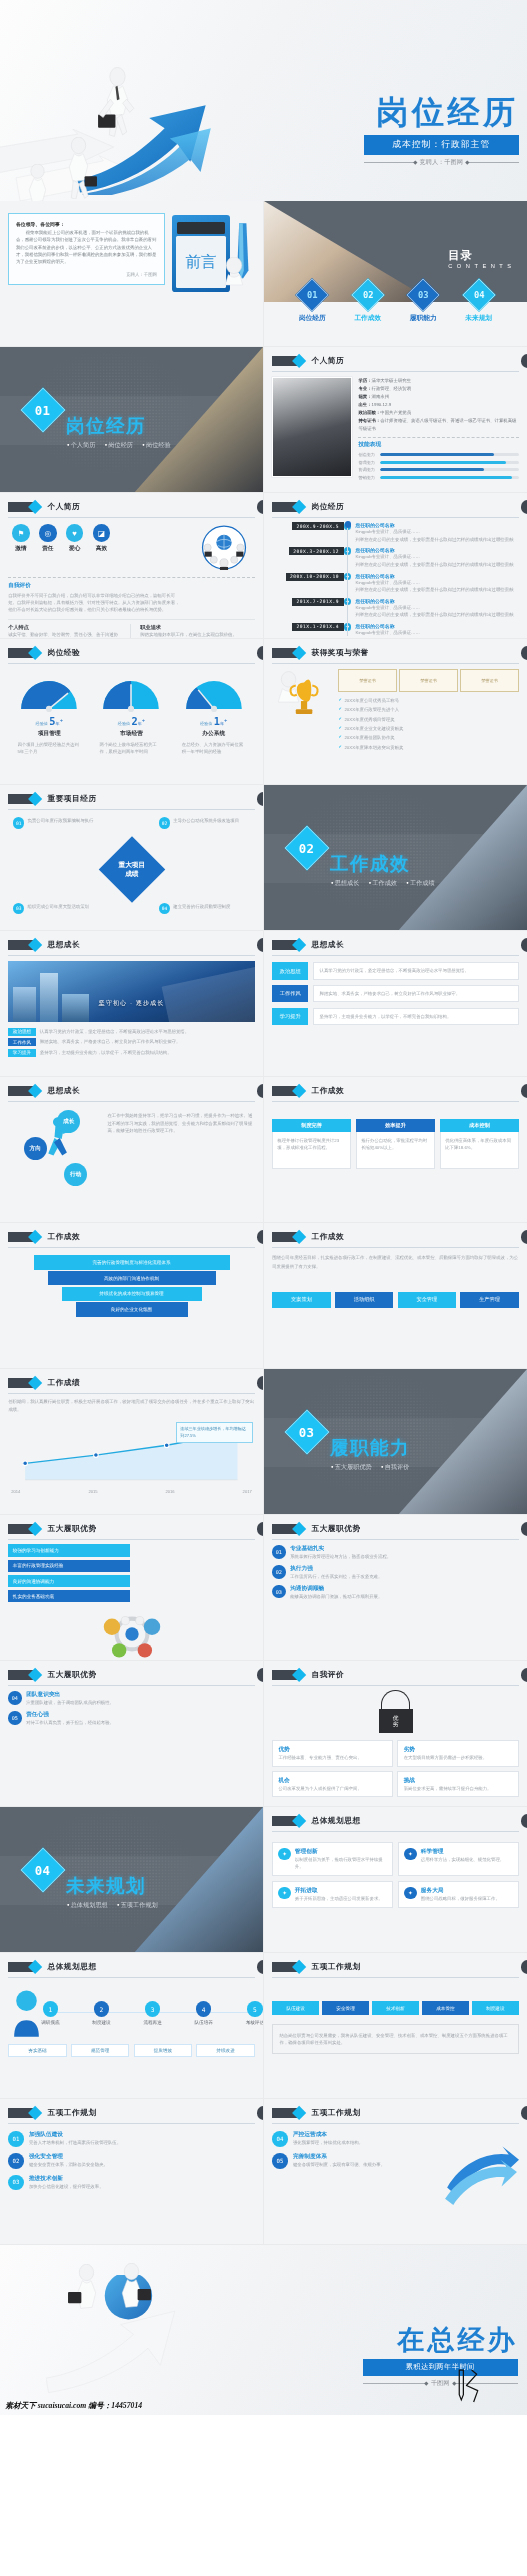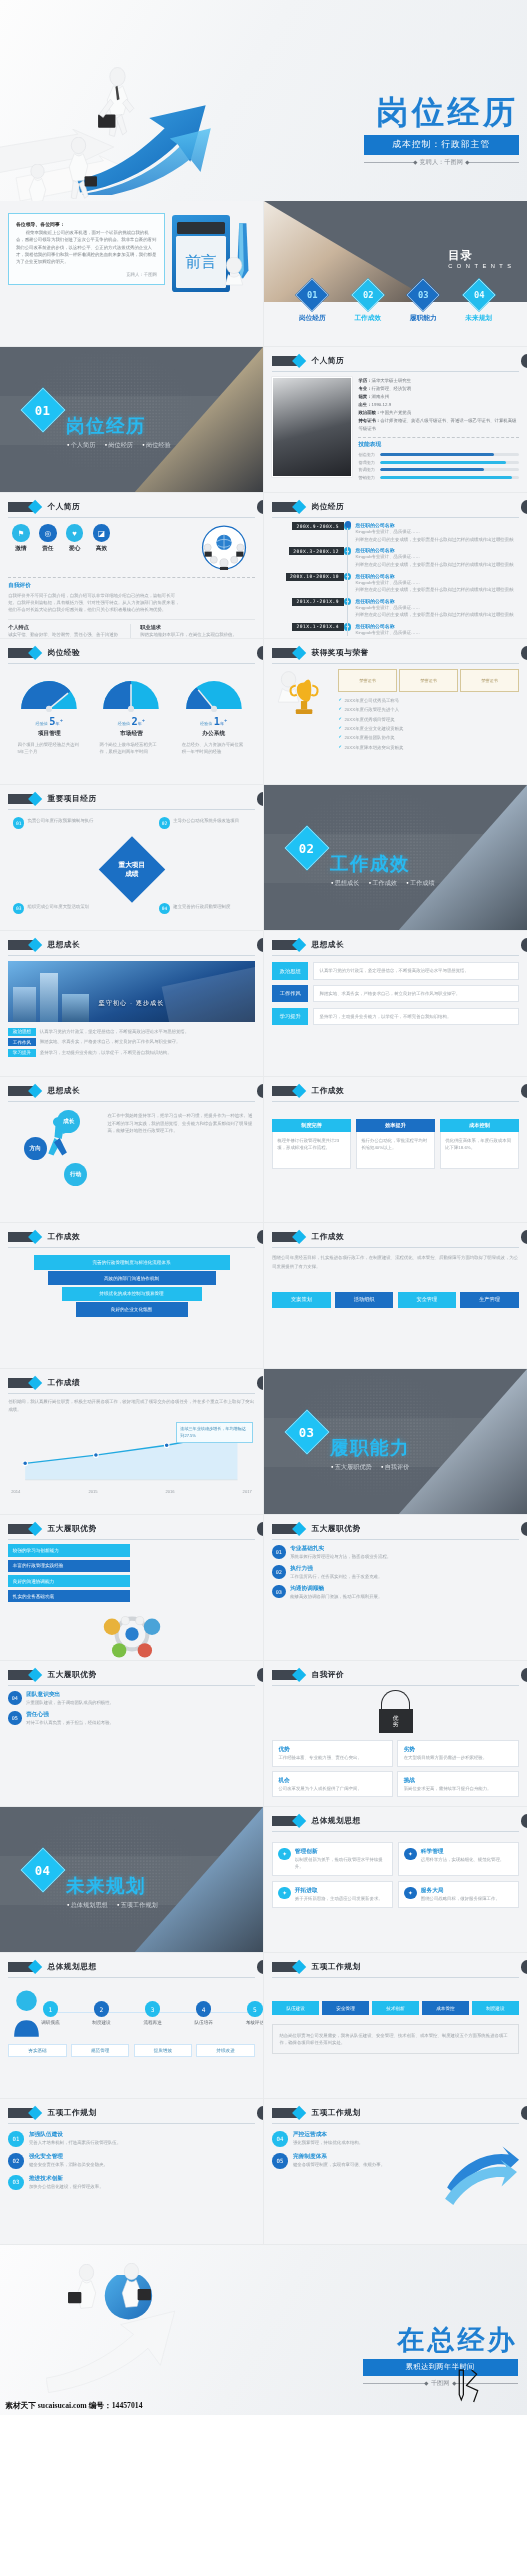--- a/index.html
+++ b/index.html
@@ -110,21 +110,21 @@
      font-family:"DejaVu Sans","Liberation Sans",sans-serif;}
   .closing-sub{ position:absolute; right:10.3px; top:114px; width:155px; background:#1678cd; color:#fff; text-align:center;
      font-size:7.2px; letter-spacing:0.5px; padding:3.1px 0 3.6px; }
   .closing-author{ position:absolute; right:10.3px; top:134px; width:155px; display:flex; align-items:center; justify-content:center; gap:4.1px;
      color:#8a8f96; font-size:6.2px;}
   .closing-author .ln{ flex:1;height:0.5px;background:#a9aeb5; position:relative;}
   .closing-author .ln.l::after{content:"";position:absolute;right:-1px;top:-1px;width:2.6px;height:2.6px;background:#6f757c;transform:rotate(45deg);}
   .closing-author .ln.r::before{content:"";position:absolute;left:-1px;top:-1px;width:2.6px;height:2.6px;background:#6f757c;transform:rotate(45deg);}
   .logo-k{ position:absolute; right:46px; bottom:11.3px; width:28px; height:36px; }
   .footer{ position:absolute; left:5.2px; bottom:4.1px; font-size:7.7px; font-weight:700; color:#111;
-     font-family:"Liberation Serif","DejaVu Serif",serif; }
+     font-family:"Liberation Serif","DejaVu Serif",serif;font-style:italic; }
 </style>
 </head>
 <body>
 
 <div class="page">
 
   <div class="cover">
     <div class="dotmap"></div>
 
     <svg class="arrow-ghost" viewBox="0 0 330 140">

